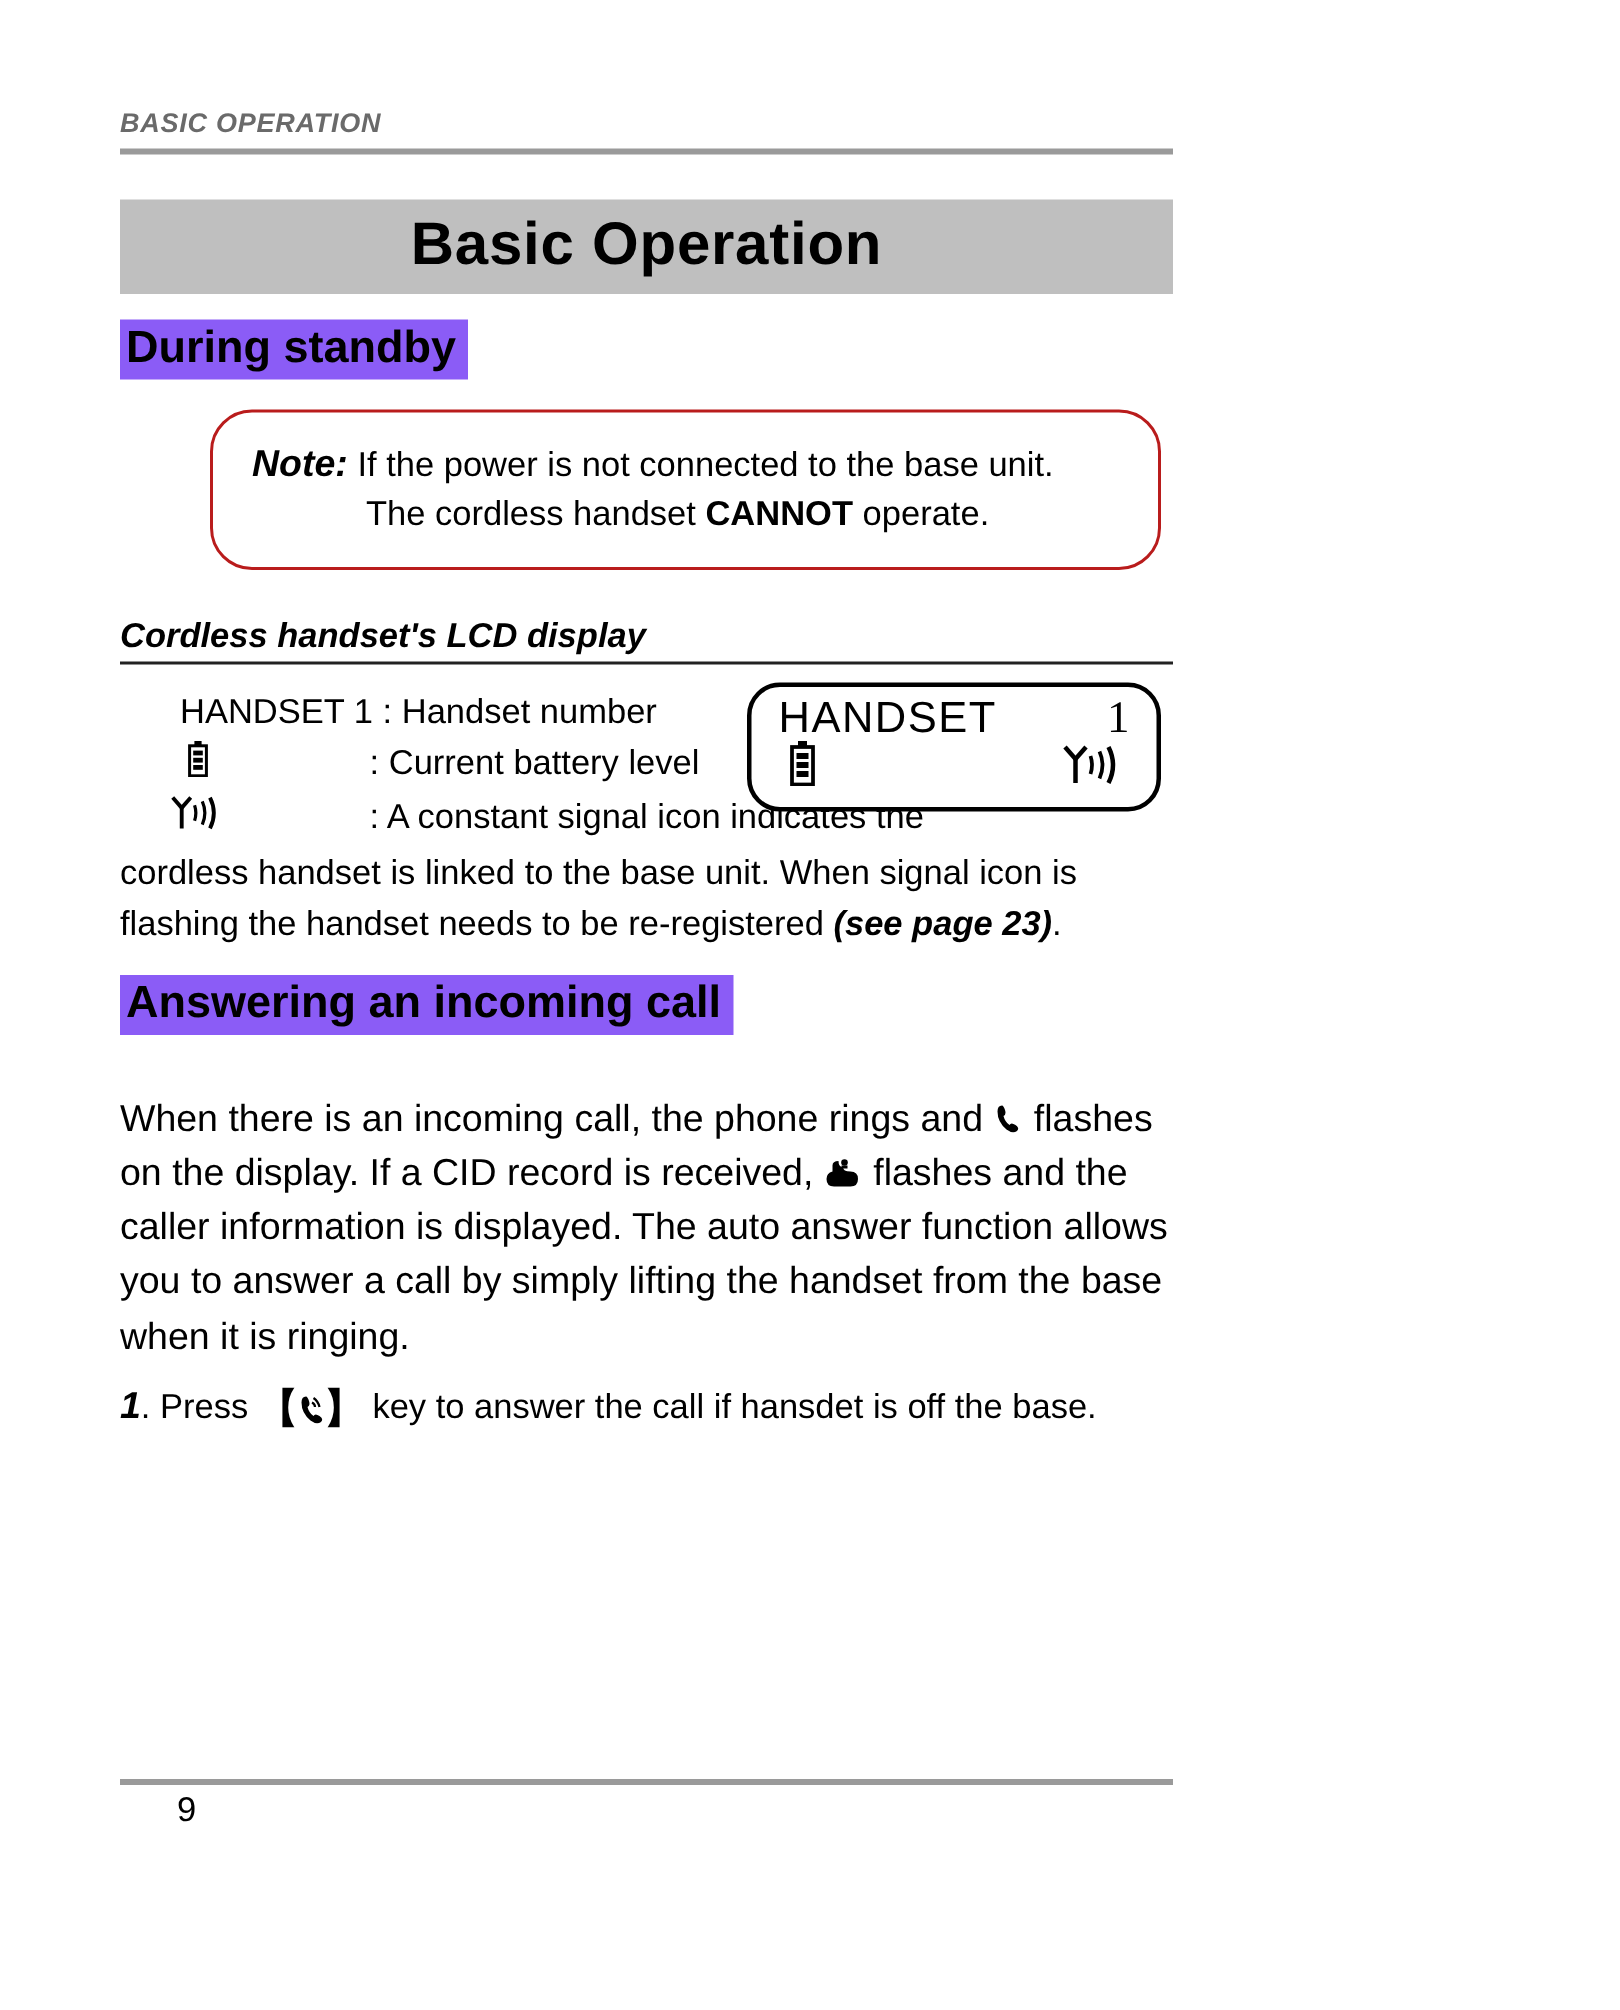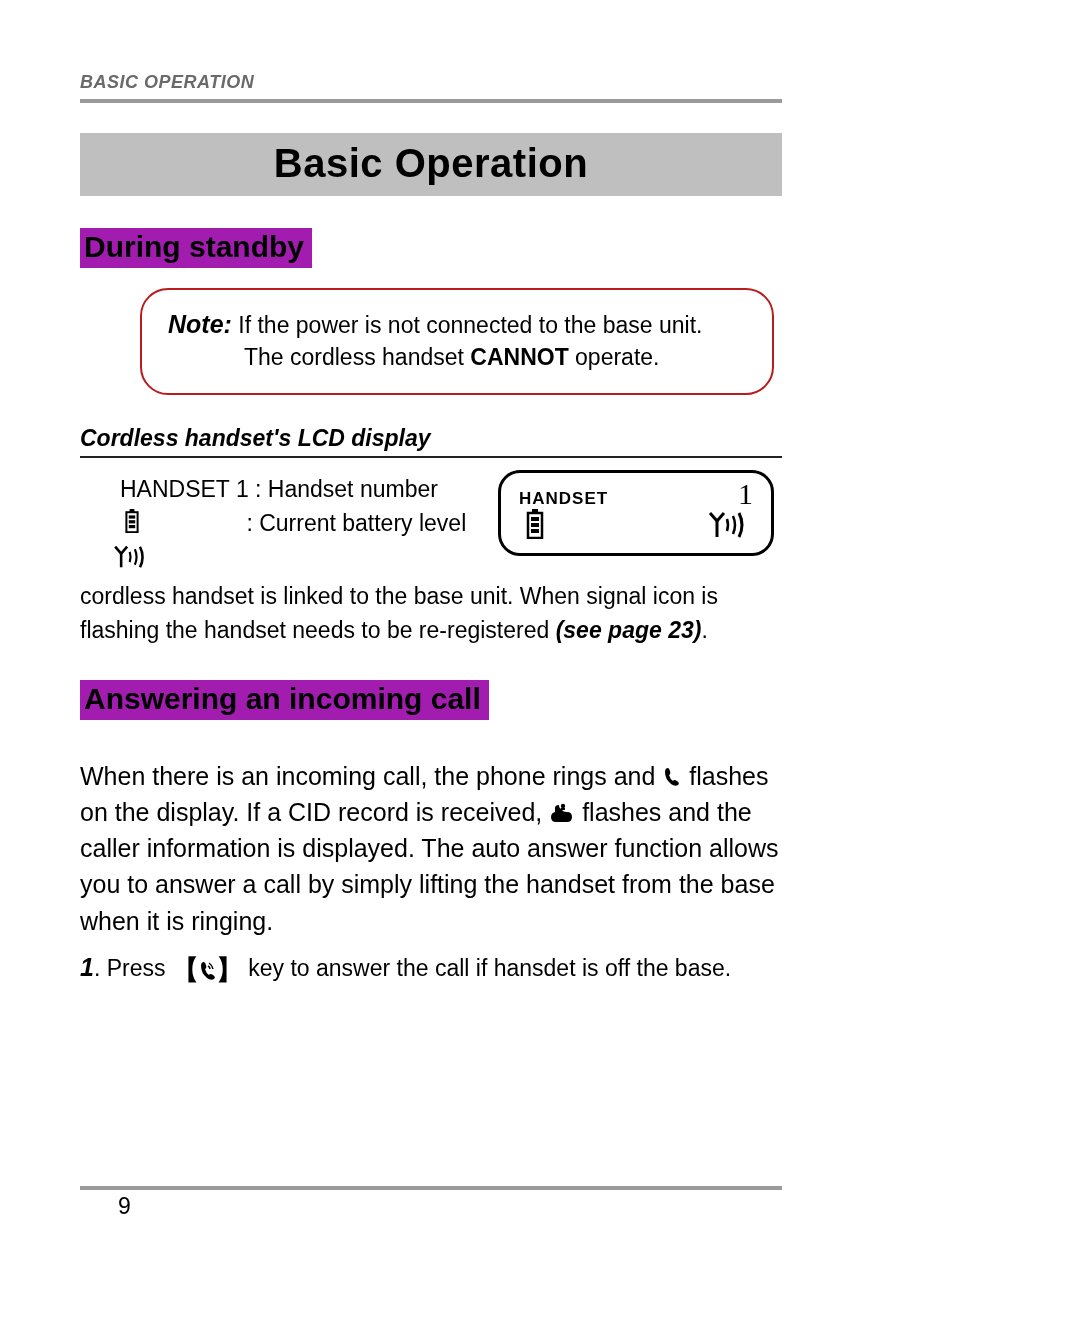--- a/index.html
+++ b/index.html
@@ -33,25 +33,25 @@
   .title-bar {
     background: #bfbfbf;
     text-align: center;
     font-size: 40px;
     font-weight: bold;
     padding: 8px 0 10px 0;
     letter-spacing: 0.5px;
   }
   .section-heading {
     display: inline-block;
-    background: #a21caf;
+    background: #8b5cf6;
     font-size: 30px;
     font-weight: bold;
     padding: 2px 8px 4px 4px;
-    margin: 32px 0 20px 0;
+    margin: 17px 0 20px 0;
   }
   .note-box {
     border: 2px solid #b91c1c;
     border-radius: 28px;
     padding: 18px 34px 20px 26px;
     margin: 0 8px 0 60px;
     font-size: 23px;
     line-height: 1.35;
   }
   .note-label {
@@ -132,22 +132,22 @@
     box-sizing: border-box;
     background: #fff;
   }
   .lcd-row1 {
     display: flex;
     justify-content: space-between;
     align-items: baseline;
   }
   .lcd-label {
     font-family: Arial, Helvetica, sans-serif;
-    font-weight: bold;
-    font-size: 17px;
+    font-weight: normal;
+    font-size: 29px;
     letter-spacing: 1px;
     font-stretch: condensed;
   }
   .lcd-num {
     font-family: Georgia, 'Times New Roman', serif;
     font-size: 30px;
   }
   .lcd-row2 {
     display: flex;
     justify-content: space-between;
@@ -251,20 +251,21 @@
           <svg width="38" height="24" viewBox="0 0 44 28">
             <line x1="7" y1="2" x2="14" y2="10" stroke="#000" stroke-width="3"></line>
             <line x1="21" y1="2" x2="14" y2="10" stroke="#000" stroke-width="3"></line>
             <line x1="14" y1="9" x2="14" y2="26" stroke="#000" stroke-width="3"></line>
             <path d="M 24 20 Q 26 14 24 8" fill="none" stroke="#000" stroke-width="2.5"></path>
             <path d="M 30 23 Q 34 14 30 5" fill="none" stroke="#000" stroke-width="2.5"></path>
             <path d="M 36 26 Q 42 14 36 2" fill="none" stroke="#000" stroke-width="3"></path>
           </svg>
         </span>
       </span>
+      <span class="desc-col">: A constant signal icon indicates the</span>
     </div>
 
     <div class="wrap-desc">
       <span>cordless handset is linked to the base unit. When signal icon is flashing the handset needs to be re-registered </span><span class="see-page">(see page 23)</span><span>.</span>
     </div>
   </div>
 
   <div class="section-heading">Answering an incoming call</div>
 
   <div class="body-text">

